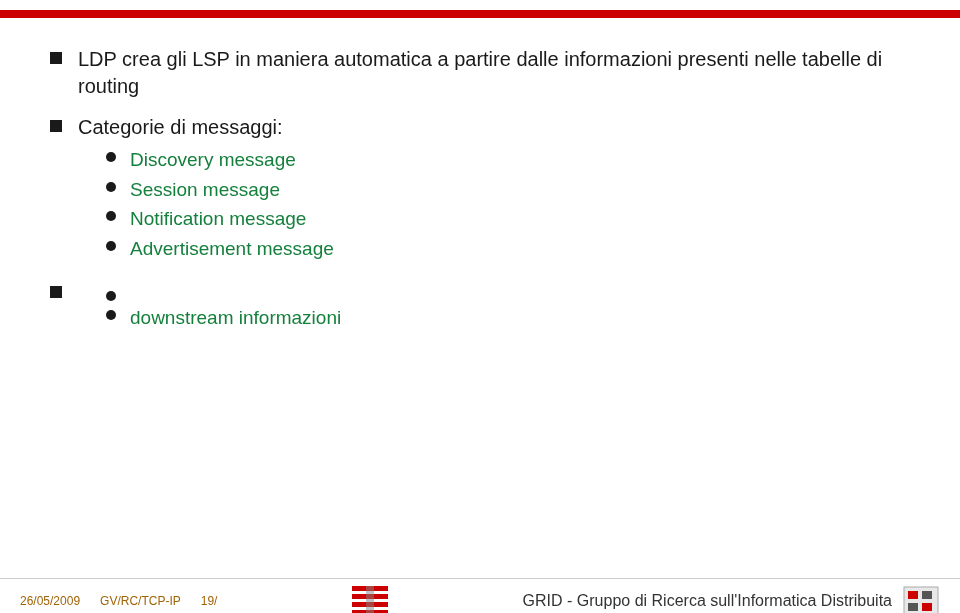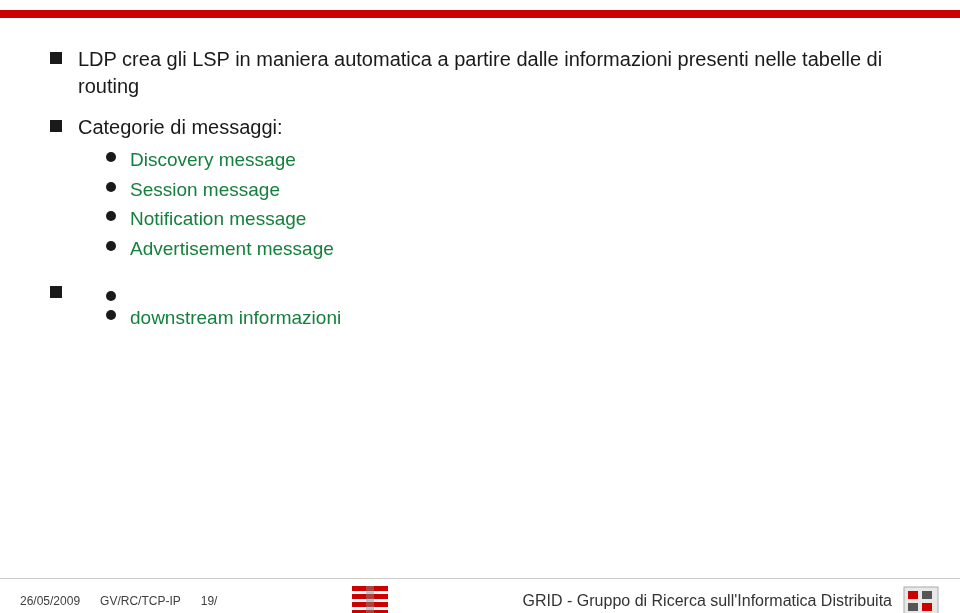--- a/index.html
+++ b/index.html
@@ -112,21 +112,21 @@
       height: 45px;
       display: flex;
       align-items: center;
       justify-content: space-between;
       padding: 0 20px;
       border-top: 1px solid #ccc;
     }
 
     .footer-left {
       font-size: 12px;
-      color: #404040;
+      color: #a16207;
       display: flex;
       gap: 20px;
     }
 
     .footer-center {
       display: flex;
       flex-direction: column;
       align-items: center;
     }
 

